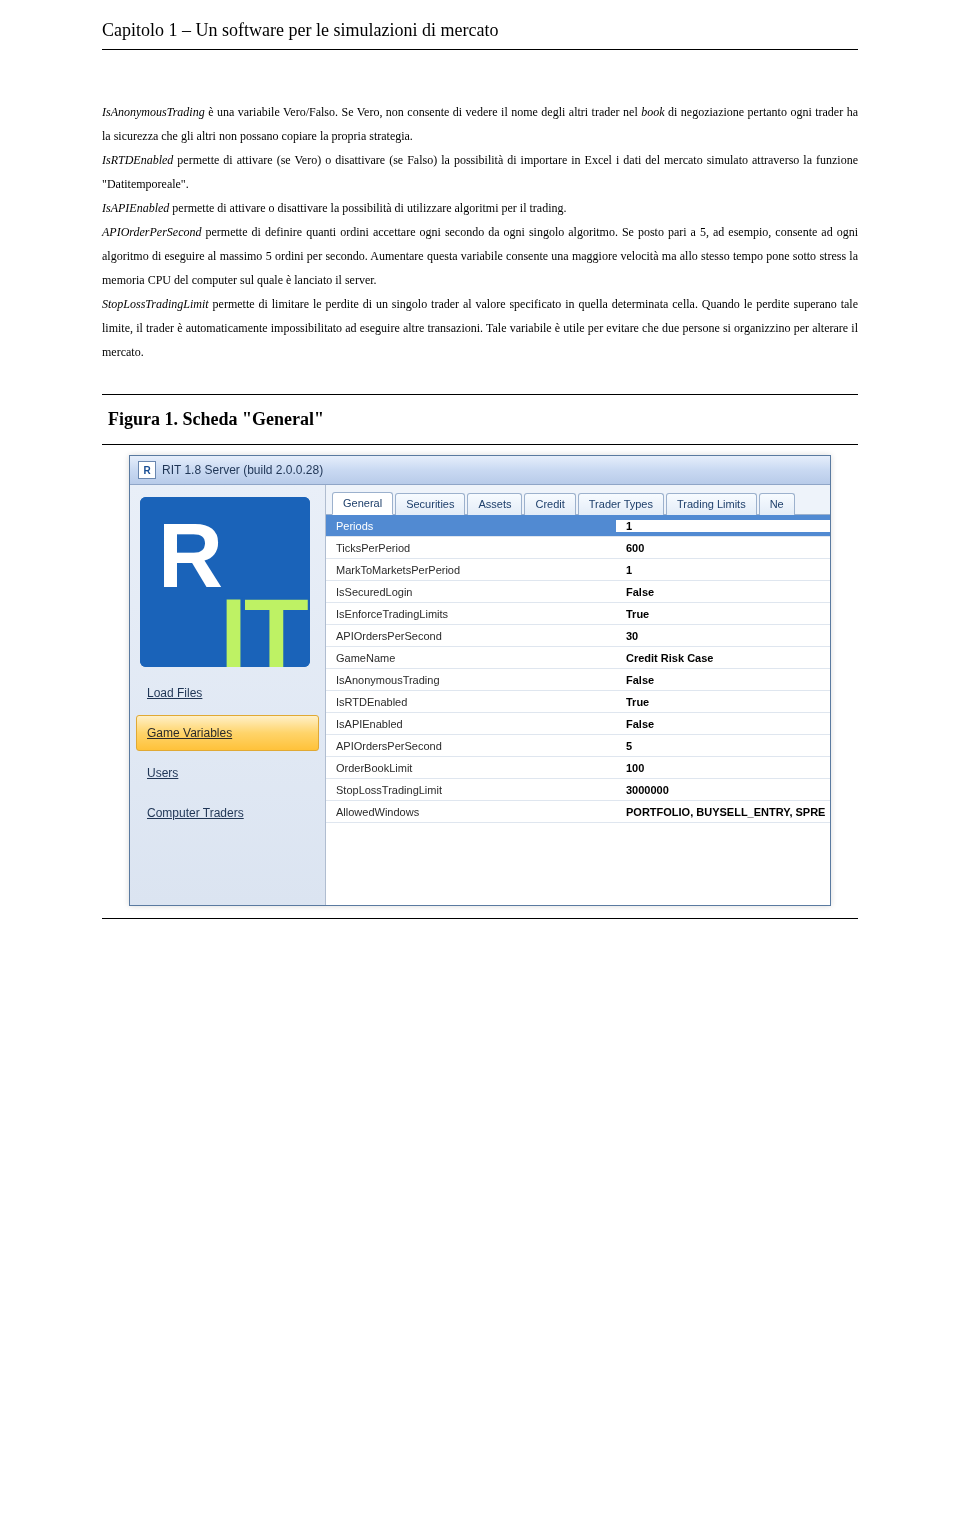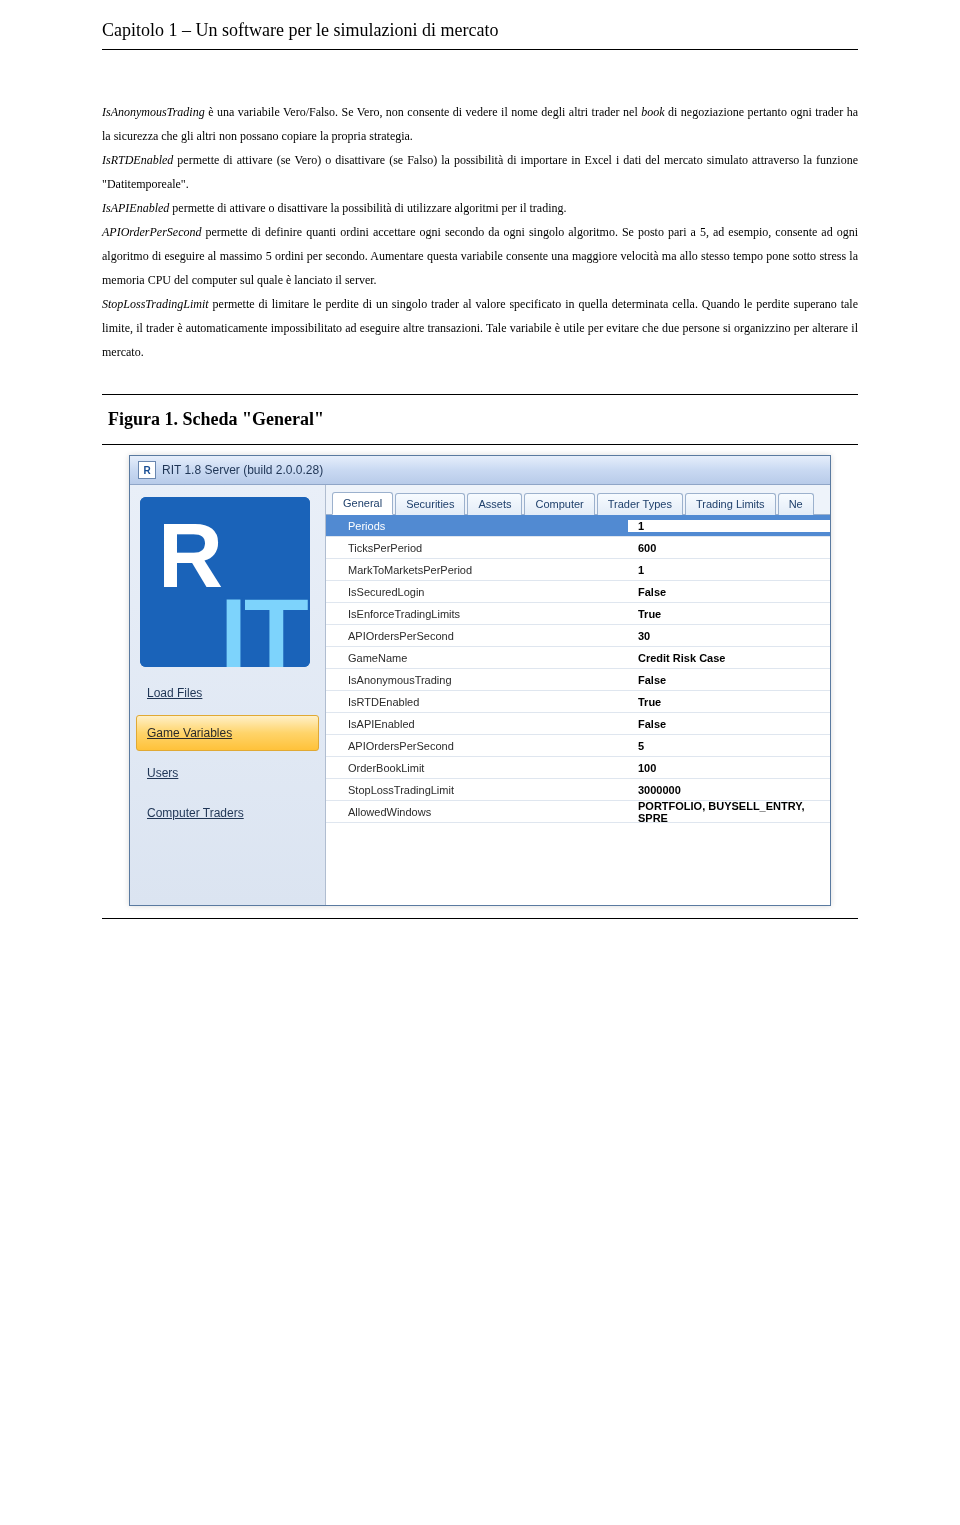--- a/index.html
+++ b/index.html
@@ -109,21 +109,21 @@
     color:#fff;
     font-family: Arial, sans-serif;
     font-size: 90px;
     font-weight: 900;
     line-height: 1;
   }
   .logo-IT {
     position:absolute;
     right:6px;
     bottom:-24px;
-    color:#7dd3fc;
+    color:#bef264;
     font-family: Arial, sans-serif;
     font-size:110px;
     font-weight:900;
     line-height:1;
     letter-spacing:-6px;
     -webkit-text-stroke: 2px #1a63b9;
   }
   .side-item {
     margin: 2px 6px;
     padding: 10px 10px;
@@ -178,21 +178,21 @@
     overflow: hidden;
   }
   .prop-row {
     display: flex;
     height: 21px;
     border-bottom: 1px solid #dfe6ef;
     align-items: center;
   }
   .prop-row .k {
     width: 280px;
-    padding-left: 22px;
+    padding-left: 10px;
     color: #2b2b2b;
   }
   .prop-row .k.cat {
     background: #518ad2;
     color:#fff;
     font-weight: normal;
   }
   .prop-row .v {
     flex:1;
     padding-left: 10px;
@@ -249,21 +249,21 @@
           <div class="side-item">Load Files</div>
           <div class="side-item sel">Game Variables</div>
           <div class="side-item">Users</div>
           <div class="side-item last">Computer Traders</div>
         </div>
         <div class="main">
           <div class="tabs">
             <div class="tab active">General</div>
             <div class="tab">Securities</div>
             <div class="tab">Assets</div>
-            <div class="tab">Computer</div>
+            <div class="tab">Credit</div>
             <div class="tab">Trader Types</div>
             <div class="tab">Trading Limits</div>
             <div class="tab">Ne</div>
           </div>
           <div class="prop-grid">
             <div class="prop-row cat">
               <div class="k cat">Periods</div>
               <div class="v">1</div>
             </div>
             <div class="prop-row">

